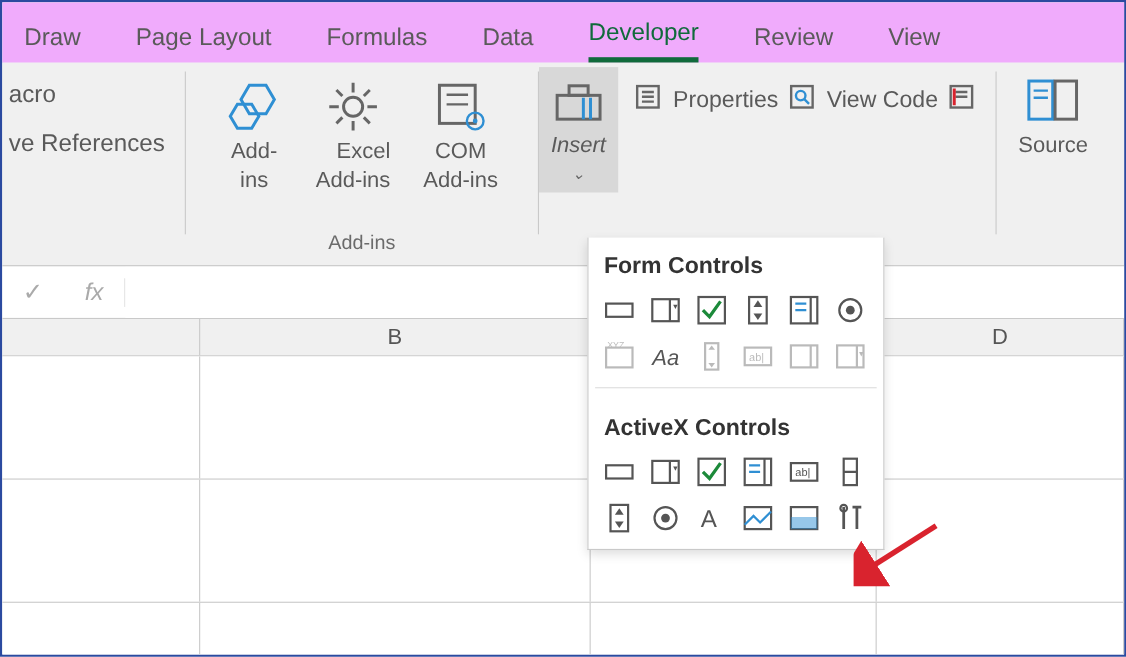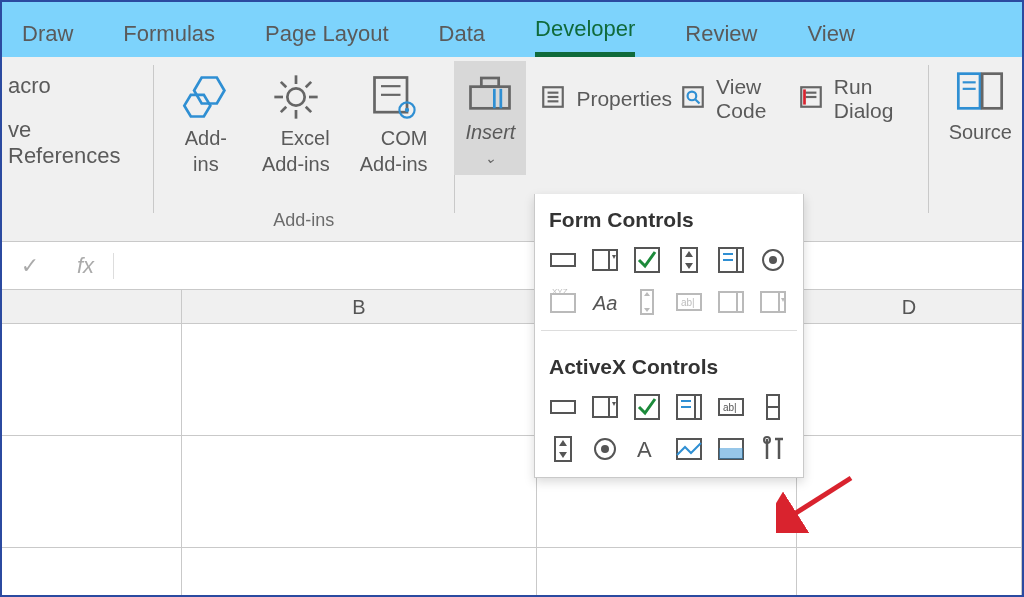--- a/index.html
+++ b/index.html
@@ -6,21 +6,21 @@
   body {
     font-family: "Segoe UI", Arial, sans-serif;
     background: #f0f0f0;
     width: 1024px;
     height: 597px;
     overflow: hidden;
     border: 2px solid #2b4aa0;
   }
   
   .tabs {
-    background: #7dd3fc;
+    background: #f0abfc;
     padding: 0 20px;
     display: flex;
     gap: 50px;
     align-items: flex-end;
     height: 55px;
     font-size: 22px;
     color: #5a5a5a;
   }
   .tab { padding: 6px 0 10px 0; cursor: pointer; }
   .tab.active {
@@ -129,21 +129,21 @@
     font-size: 20px;
     color: #555;
   }
   .ch { border-right: 1px solid #c9c9c9; text-align: center; line-height: 34px; }
   .grid { background: #fff; }
   .gridrow { height: 112px; display: flex; border-bottom: 1px solid #c9c9c9; }
   .cell { border-right: 1px solid #c9c9c9; }
   
   .dropdown {
     position: absolute;
-    top: 194px;
+    top: 216px;
     left: 534px;
     width: 270px;
     background: #fff;
     border: 1px solid #c9c9c9;
     border-top: none;
     box-shadow: 0 4px 10px rgba(0,0,0,.15);
     z-index: 10;
     padding-bottom: 10px;
   }
   .drop-sec-title {
@@ -177,22 +177,22 @@
     z-index: 20;
     pointer-events: none;
   }
   .arrow svg { width: 80px; height: 60px; }
 </style>
 </head>
 <body>
 
 <div class="tabs">
   <div class="tab">Draw</div>
+  <div class="tab">Page Layout</div>
   <div class="tab">Formulas</div>
-  <div class="tab">Page Layout</div>
   <div class="tab">Data</div>
   <div class="tab active">Developer</div>
   <div class="tab">Review</div>
   <div class="tab">View</div>
 </div>
 
 <div class="ribbon">
 
   <div class="left-col">
     <span>acro</span>
@@ -234,21 +234,21 @@
       <div class="big-btn">
         <span class="ico">
           <svg viewBox="0 0 48 48">
               <rect x="6" y="6" width="30" height="32" fill="none" stroke="#666" stroke-width="2.5"></rect>
               <line x1="12" y1="14" x2="30" y2="14" stroke="#666" stroke-width="2"></line>
               <line x1="12" y1="22" x2="30" y2="22" stroke="#666" stroke-width="2"></line>
               <circle cx="36" cy="36" r="7" fill="none" stroke="#2f8fd3" stroke-width="2"></circle>
               <circle cx="36" cy="36" r="2" fill="#2f8fd3"></circle>
             </svg>
         </span>
-        <span style="white-space:pre;text-align:right">COM
+        <span style="white-space:pre;text-align:center">COM
 Add-ins</span>
       </div>
     </div>
     <div class="group-label">Add-ins</div>
   </div>
   <div class="sep"></div>
 
   <div class="group" style="flex-direction:row;align-items:flex-start;padding-top:4px">
     <div class="big-btn pressed">
       <span class="ico">
@@ -287,21 +287,20 @@
       </div>
       <div class="ctl-row">
         <span>
           <svg viewBox="0 0 24 24">
               <rect x="3" y="3" width="18" height="18" fill="none" stroke="#666" stroke-width="2"></rect>
               <line x1="7" y1="8" x2="17" y2="8" stroke="#666" stroke-width="2"></line>
               <line x1="7" y1="12" x2="17" y2="12" stroke="#666" stroke-width="2"></line>
               <line x1="6" y1="5" x2="6" y2="19" stroke="#d9232e" stroke-width="2.5"></line>
             </svg>
         </span>
-        <span>Run Dialog</span>
       </div>
     </div>
   </div>
   <div class="sep"></div>
 
   <div class="group source-col">
     <div class="big-btn">
       <span class="ico">
         <svg viewBox="0 0 48 48">
             <rect x="4" y="8" width="20" height="32" fill="none" stroke="#2f8fd3" stroke-width="2.5"></rect>

